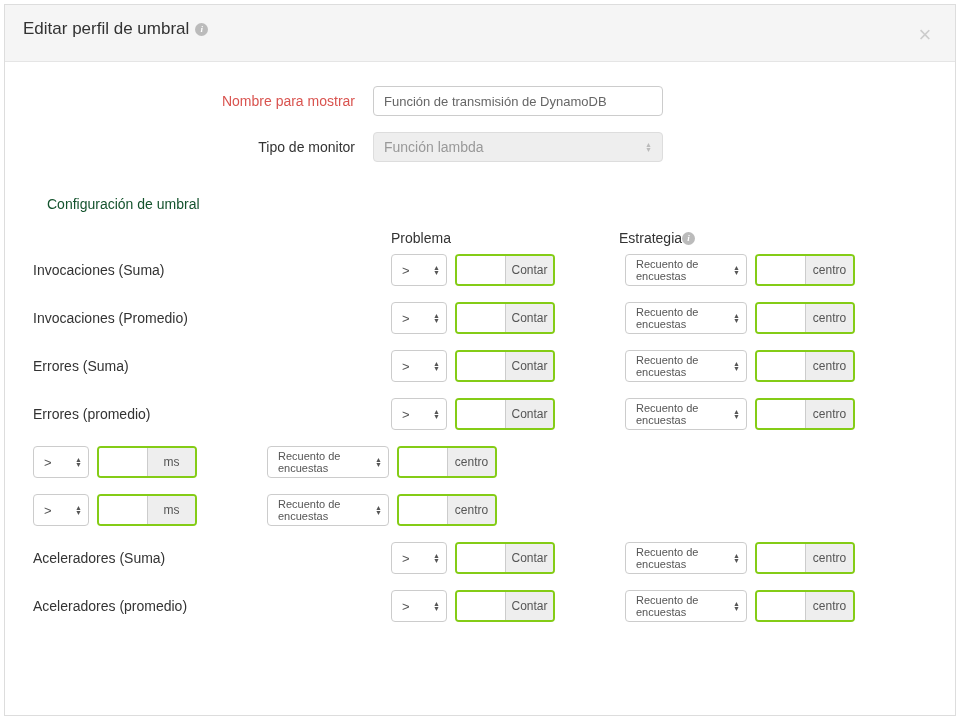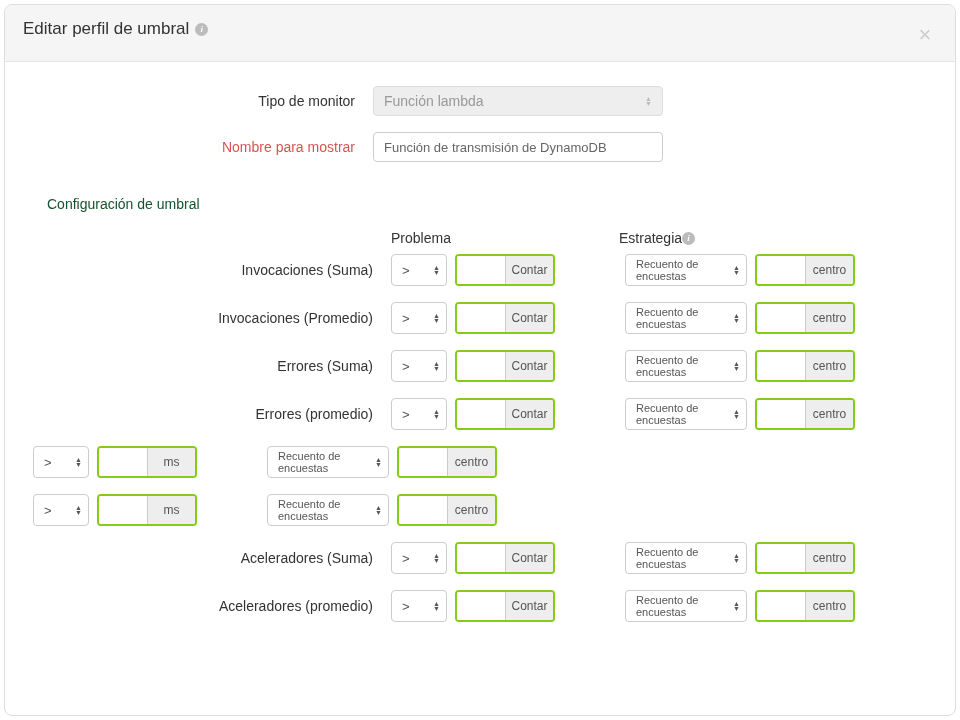--- a/index.html
+++ b/index.html
@@ -7,21 +7,21 @@
       font-family: -apple-system, BlinkMacSystemFont, "Segoe UI", Helvetica, Arial, sans-serif;
       font-size: 14px;
       color: #333;
       background: #fff;
       width: 960px;
       height: 720px;
       overflow: hidden;
     }
     .modal {
       border: 1px solid #ddd;
-      border-radius: 8px;
+      border-radius: 0;
       margin: 4px;
       width: 952px;
       height: 712px;
       overflow: hidden;
     }
     .modal-header {
       background: #f5f5f5;
       border-bottom: 1px solid #e5e5e5;
       padding: 14px 18px 22px;
       position: relative;
@@ -113,21 +113,21 @@
     .th-spacer { width: 358px; }
     .th-problem { width: 228px; }
     .th-strategy { display: inline-flex; align-items: center; }
     .threshold-row {
       display: flex;
       align-items: center;
       margin-bottom: 16px;
     }
     .tr-label {
       width: 358px;
-      text-align: right;
+      text-align: left;
       padding-right: 18px;
       font-size: 14px;
       color: #333;
     }
     .mini-select {
       height: 32px;
       border: 1px solid #ccc;
       border-radius: 4px;
       background: #fff;
       display: inline-flex;
@@ -185,30 +185,30 @@
     <div class="modal-title">
       <span>Editar perfil de umbral</span>
       <span class="info-icon">i</span>
     </div>
     <button class="close-btn">×</button>
   </div>
 
   <div class="modal-body">
 
     <div class="form-row">
+      <div class="form-label required">Nombre para mostrar</div>
+      <input class="text-input" type="text" value="Función de transmisión de DynamoDB" style="">
+    </div>
+
+    <div class="form-row">
       <div class="form-label">Tipo de monitor</div>
       <div class="select-disabled">
         <span>Función lambda</span>
         <span class="arrows" style="display:flex;flex-direction:column;font-size:7px;line-height:5px;color:#bbb;">▲<span>▼</span></span>
       </div>
-    </div>
-
-    <div class="form-row">
-      <div class="form-label required">Nombre para mostrar</div>
-      <input class="text-input" type="text" value="Función de transmisión de DynamoDB" style="">
     </div>
 
     <div class="section-title">Configuración de umbral</div>
 
     <div class="threshold-header">
       <div class="th-spacer"></div>
       <div class="th-problem">Problema</div>
       <div class="th-strategy">
         <span>Estrategia</span>
         <span class="info-icon">i</span>

